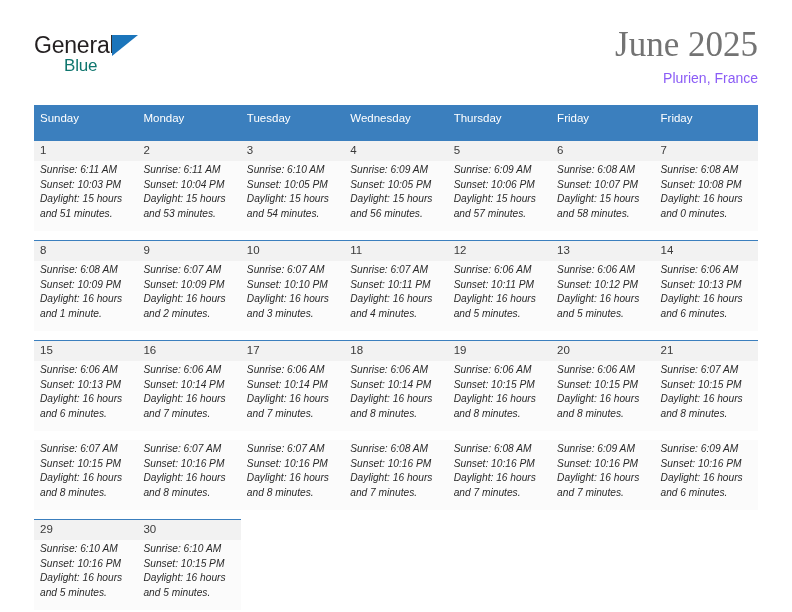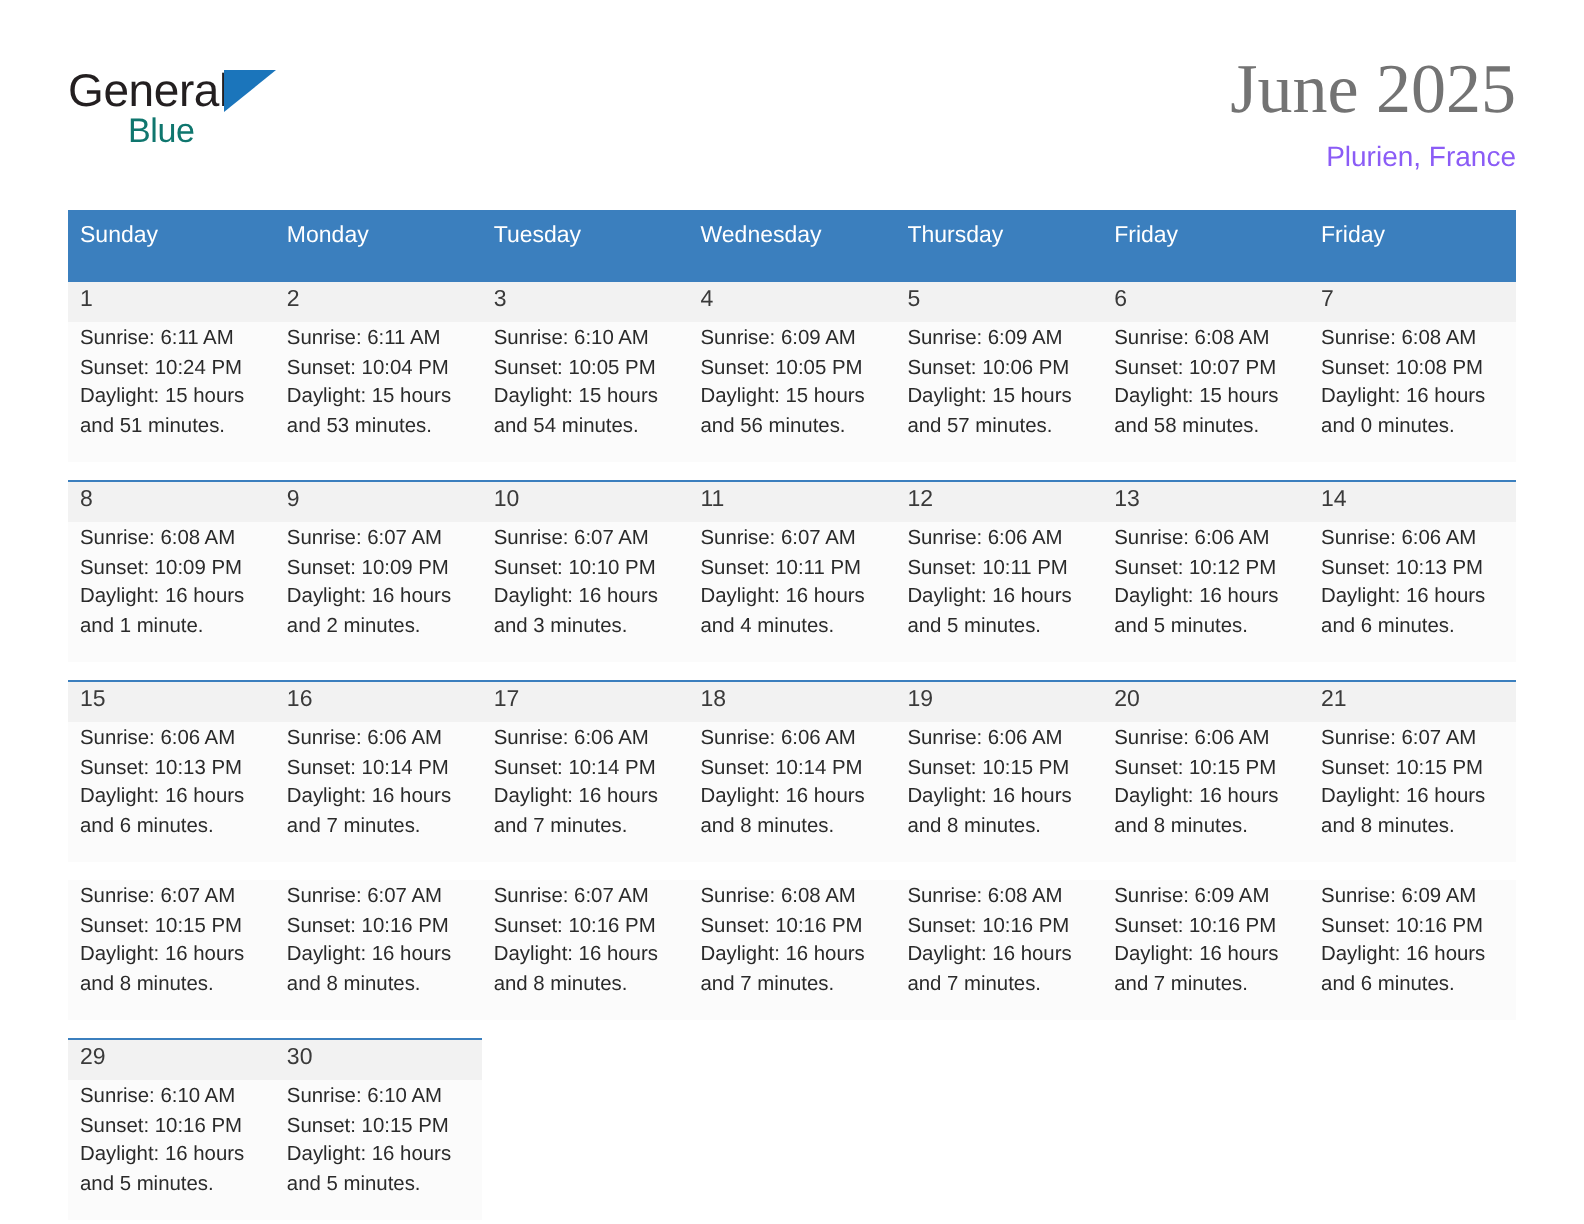--- a/index.html
+++ b/index.html
@@ -125,20 +125,21 @@
     border-top: none;
   }
   .info-row td {
     background: #fbfbfb;
     font-size: 10.2px;
     color: #2a2a2a;
     line-height: 14.6px;
     padding: 2px 4px 6px 6px;
     vertical-align: top;
     height: 62px;
+    font-style: italic;
   }
   .info-row td.empty {
     background: #ffffff;
   }
   .info-line {
     display: block;
     white-space: nowrap;
   }
 </style>
 </head>
@@ -192,21 +193,21 @@
         <td>2</td>
         <td>3</td>
         <td>4</td>
         <td>5</td>
         <td>6</td>
         <td>7</td>
       </tr>
       <tr class="info-row">
         <td>
           <span class="info-line">Sunrise: 6:11 AM</span>
-          <span class="info-line">Sunset: 10:24 PM</span>
+          <span class="info-line">Sunset: 10:03 PM</span>
           <span class="info-line">Daylight: 15 hours</span>
           <span class="info-line">and 51 minutes.</span>
         </td>
         <td>
           <span class="info-line">Sunrise: 6:11 AM</span>
           <span class="info-line">Sunset: 10:04 PM</span>
           <span class="info-line">Daylight: 15 hours</span>
           <span class="info-line">and 53 minutes.</span>
         </td>
         <td>

